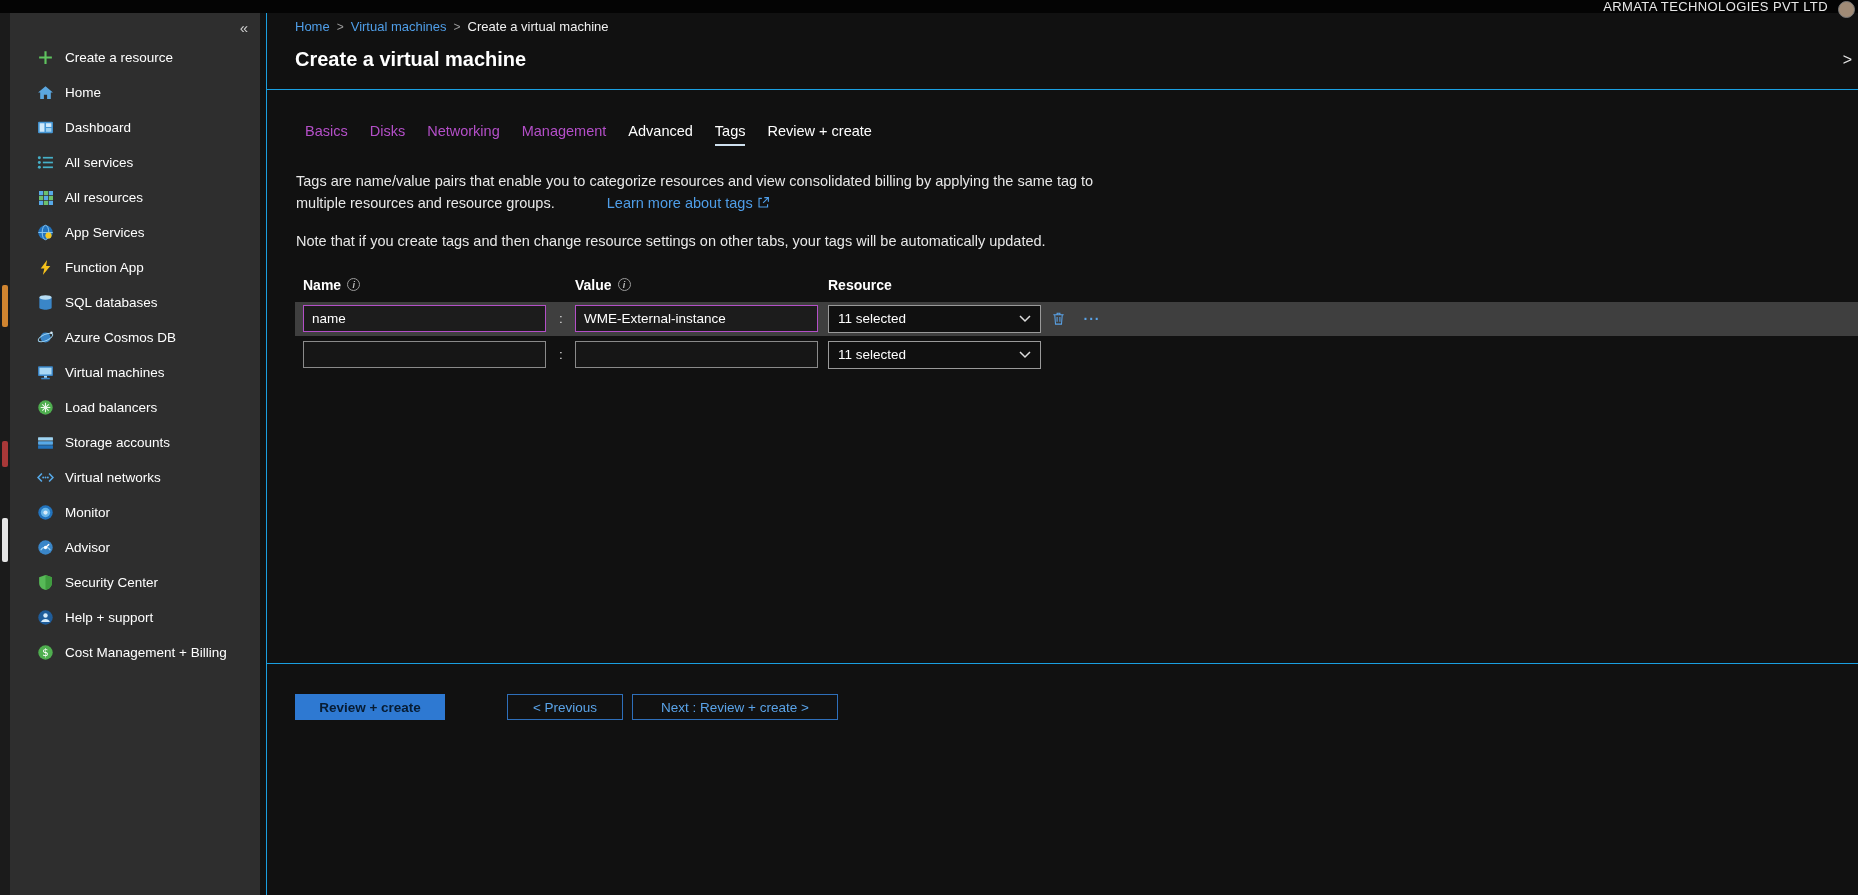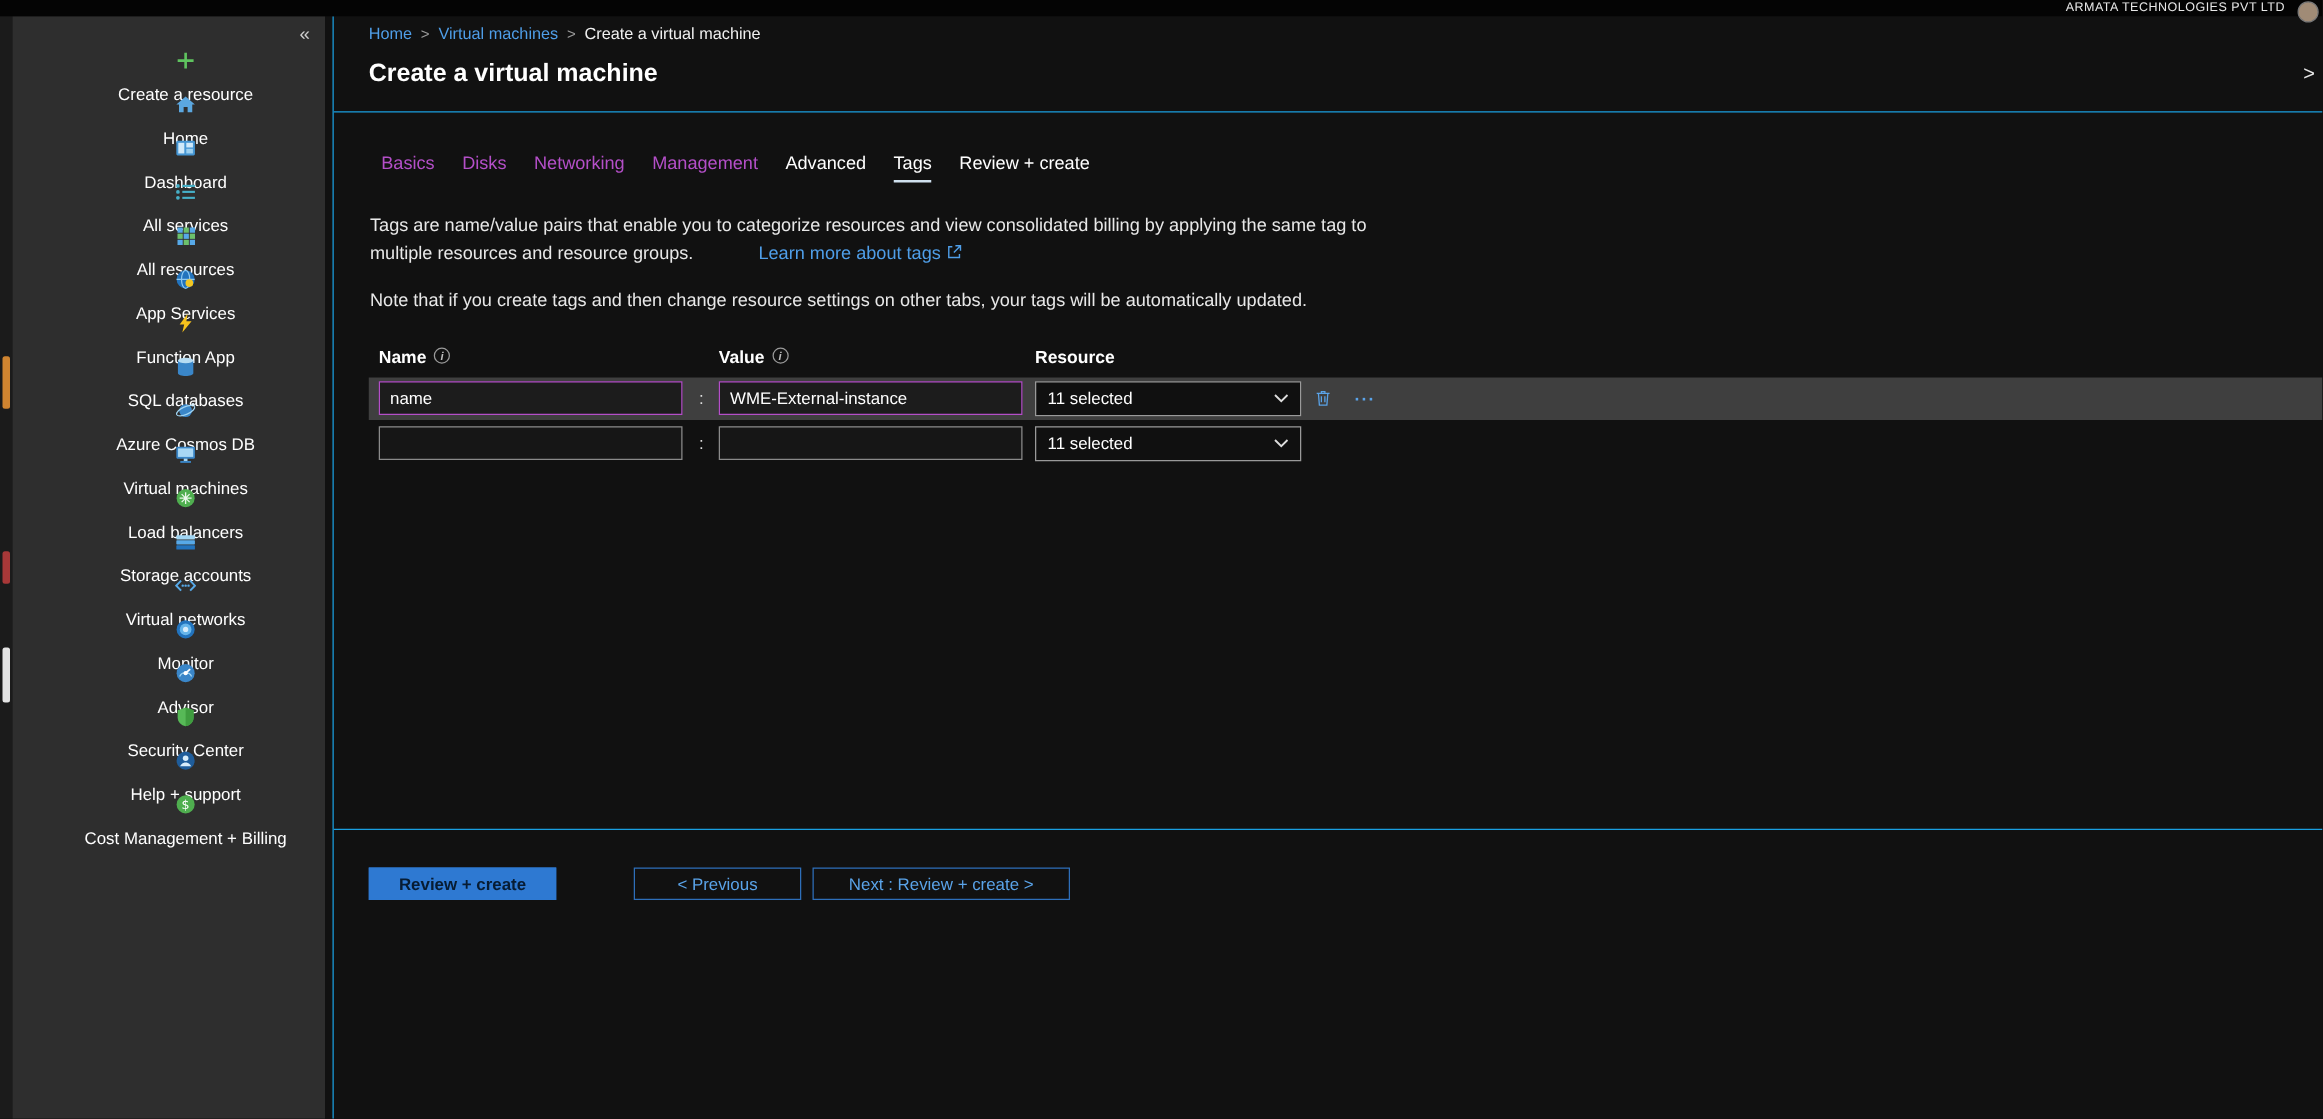--- a/index.html
+++ b/index.html
@@ -3,37 +3,37 @@
 <meta charset="utf-8">
 <style>
   * { box-sizing: border-box; margin: 0; padding: 0; }
   html, body { width: 1858px; height: 895px; background: #111; overflow: hidden;
     font-family: "Liberation Sans", sans-serif; }
   .screen { position: relative; width: 1858px; height: 895px; background: #111; }
 
   
   .topbar { position: absolute; top: 0; left: 0; width: 100%; height: 13px; background: #040404;
     z-index: 10; display: flex; justify-content: flex-end; align-items: center; padding-right: 30px; }
-  .tenant { color: #e8e8e8; font-size: 10px; letter-spacing: .4px; text-transform: uppercase; white-space: nowrap; margin-left: 18px; }
+  .tenant { color: #e8e8e8; font-size: 13px; letter-spacing: .4px; text-transform: uppercase; white-space: nowrap; margin-left: 18px; }
   .avatar { position: absolute; right: 3px; top: 1px; width: 17px; height: 17px; border-radius: 50%;
     background: #a08b76; border: 1px solid #777; }
 
   
   .left-strip { position: absolute; left: 0; top: 13px; width: 10px; height: 882px; background: #1b1b1b; }
   .strip-mark { position: absolute; left: 2px; width: 6px; border-radius: 2px; }
   .strip-mark.orange { top: 272px; height: 42px; background: #cf8430; }
   .strip-mark.red    { top: 428px; height: 26px; background: #a83838; }
   .strip-mark.white  { top: 505px; height: 44px; background: #e4e4e4; }
 
   
   .sidebar { position: absolute; left: 10px; top: 13px; width: 250px; height: 882px; background: #2e2e2e; }
   .collapse-btn { position: absolute; top: 6px; right: 12px; color: #cfcfcf; font-size: 15px; cursor: pointer; }
   .side-nav { position: absolute; top: 27px; left: 0; width: 100%; }
   .side-item { display: flex; align-items: center; height: 35px; padding-left: 27px; gap: 11px;
-    color: #fff; font-size: 13.5px; cursor: pointer; flex-direction: column; }
+    color: #fff; font-size: 13.5px; cursor: pointer; }
   .side-item.favorites { font-size: 11.5px; font-weight: bold; letter-spacing: .6px; }
   .sicon { width: 17px; height: 17px; display: flex; align-items: center; justify-content: center; flex: 0 0 17px; }
   .slabel { white-space: nowrap; }
 
   
   .content { position: absolute; left: 266px; top: 13px; width: 1592px; height: 882px;
     background: #111; border-left: 1px solid #1a9fe0; }
   .breadcrumb { padding: 6px 0 0 28px; font-size: 13px; color: #cfcfcf; display: flex; gap: 7px; align-items: center; }
   .breadcrumb .crumb-link { color: #4f9ee8; text-decoration: none; cursor: pointer; }
   .breadcrumb .crumb-sep { color: #9a9a9a; font-size: 12px; }
@@ -75,21 +75,21 @@
   .row-icon { display: flex; align-items: center; justify-content: center; cursor: pointer; }
   .ellipsis { color: #5aa3e8; font-size: 14px; font-weight: bold; letter-spacing: 1px; }
 
   
   .footer-rule { position: absolute; left: 0; right: 0; top: 650px; border-top: 1px solid #1a9fe0; }
   .footer { position: absolute; left: 28px; top: 681px; display: flex; align-items: center; }
   .btn { height: 26px; font-size: 13.5px; cursor: pointer; font-family: "Liberation Sans", sans-serif; }
   .btn-primary { background: #2e79d2; color: #071c33; border: 1px solid #2e79d2; font-weight: bold;
     width: 150px; }
   .btn-outline { background: transparent; color: #5aa3e8; border: 1px solid #2e6fba; padding: 0 16px; }
-  .btn-prev { margin-left: 62px; width: 134px; }
+  .btn-prev { margin-left: 62px; width: 116px; }
   .btn-next { margin-left: 9px; width: 206px; }
 </style>
 </head>
 <body>
 
 <div class="screen">
 
   <div class="topbar">
     <span class="tenant">ARMATA TECHNOLOGIES PVT LTD</span>
     <span class="avatar"></span>

